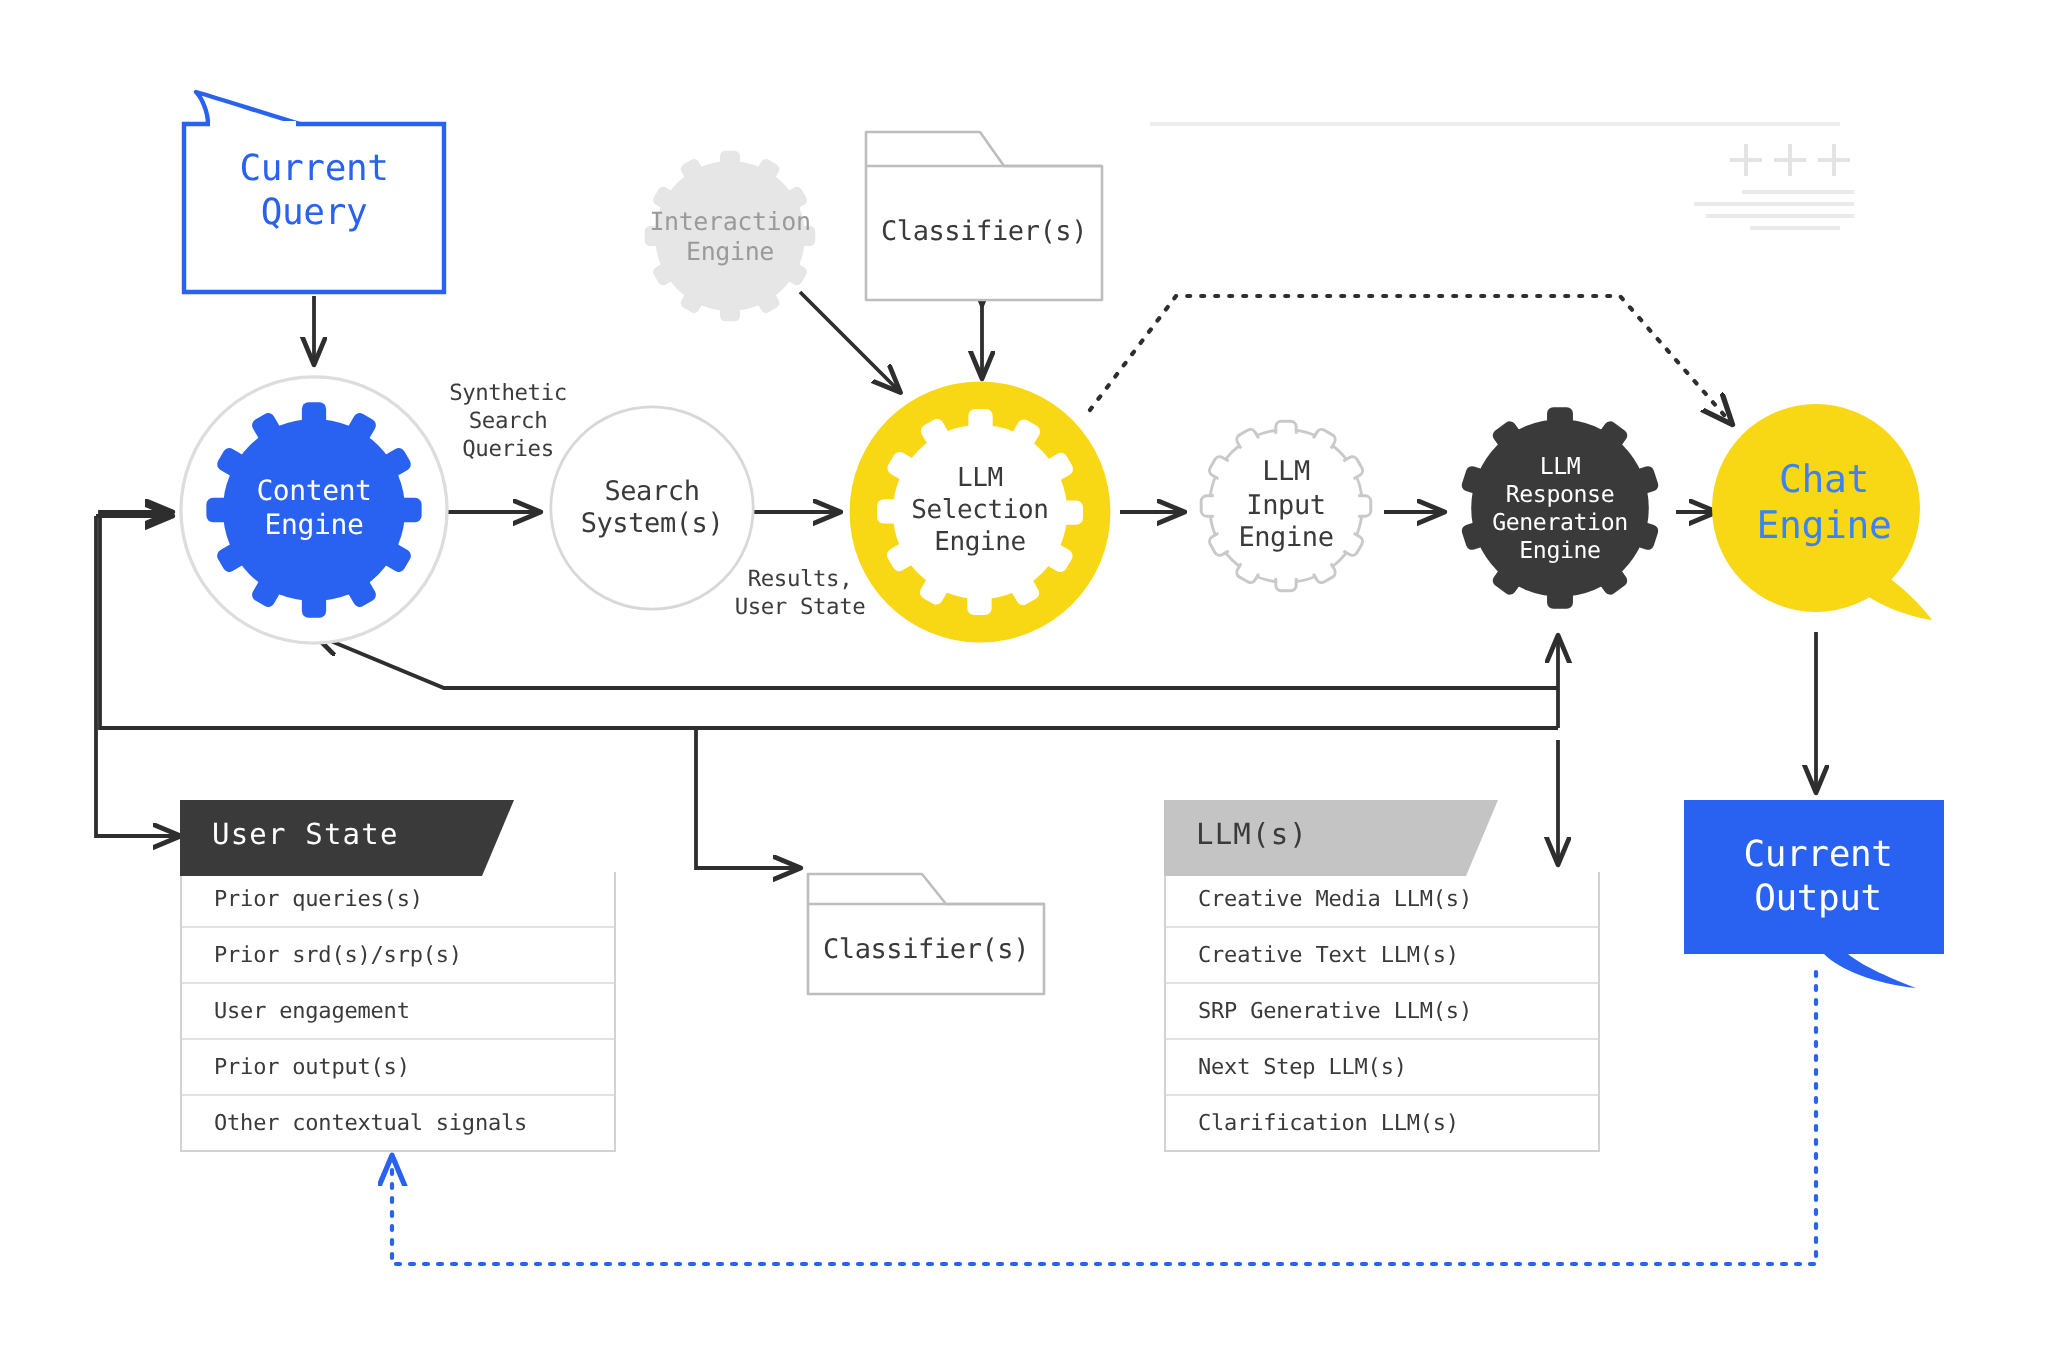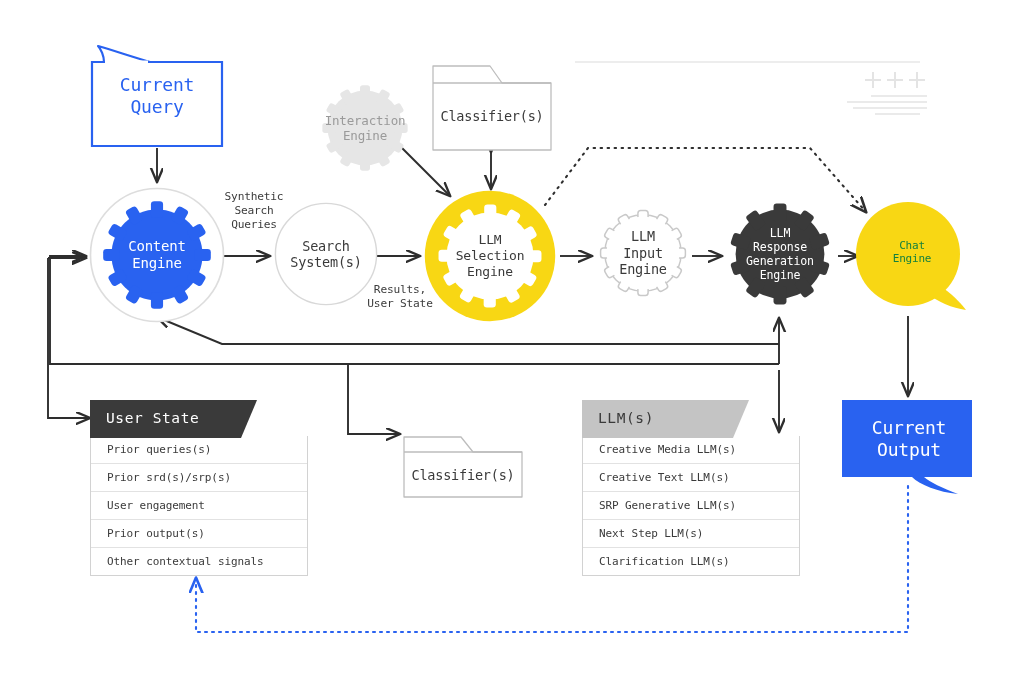--- a/index.html
+++ b/index.html
@@ -181,21 +181,21 @@
   <div class="gear-wrap" style="left:274px;top:202px;width:104px;height:104px;">
     <svg width="104" height="104" viewBox="0 0 104 104">
       <circle cx="52" cy="52" r="50.6" fill="#fff" stroke="#D8D8D8" stroke-width="1.4"></circle>
     </svg>
     <div class="gtxt">
       <div class="lbl" style="color:#3A3A3A;font-size:13.5px;">Search
 System(s)</div>
     </div>
   </div>
 
-  <div class="gear-wrap" style="left:313px;top:76px;width:104px;height:104px;">
+  <div class="gear-wrap" style="left:313px;top:66px;width:104px;height:104px;">
     <svg width="104" height="104" viewBox="0 0 100 100">
       <g fill="#E6E6E6">
         <circle cx="50" cy="50" r="36"></circle>
         <g>
           <rect x="45.2" y="9" width="9.6" height="14" rx="2.6"></rect>
           <rect x="45.2" y="9" width="9.6" height="14" rx="2.6" transform="rotate(30 50 50)"></rect>
           <rect x="45.2" y="9" width="9.6" height="14" rx="2.6" transform="rotate(60 50 50)"></rect>
           <rect x="45.2" y="9" width="9.6" height="14" rx="2.6" transform="rotate(90 50 50)"></rect>
           <rect x="45.2" y="9" width="9.6" height="14" rx="2.6" transform="rotate(120 50 50)"></rect>
           <rect x="45.2" y="9" width="9.6" height="14" rx="2.6" transform="rotate(150 50 50)"></rect>
@@ -305,21 +305,21 @@
 Engine</div>
     </div>
   </div>
 
   <div class="bubble-wrap" style="left:856px;top:198px;width:112px;height:118px;">
     <svg width="112" height="118" viewBox="0 0 112 118">
       <circle cx="52" cy="56" r="52" fill="#F8D714"></circle>
       <path d="M82,86 C96,96 104,104 110,112 C96,110 82,104 72,96 Z" fill="#F8D714"></path>
     </svg>
     <div class="txt" style="height:108px;">
-      <div class="lbl" style="color:#15803d;font-size:11px;">Chat
+      <div class="lbl" style="color:#3b82f6;font-size:19px;">Chat
 Engine</div>
     </div>
   </div>
 
   <div class="bubble-wrap" style="left:842px;top:400px;width:134px;height:96px;">
     <svg width="134" height="96" viewBox="0 0 134 96">
       <rect x="0" y="0" width="130" height="77" fill="#2962F0"></rect>
       <path d="M70,77 C78,85 96,92 116,94 C100,88 88,82 82,77 Z" fill="#2962F0"></path>
     </svg>
     <div class="txt" style="height:78px;">

